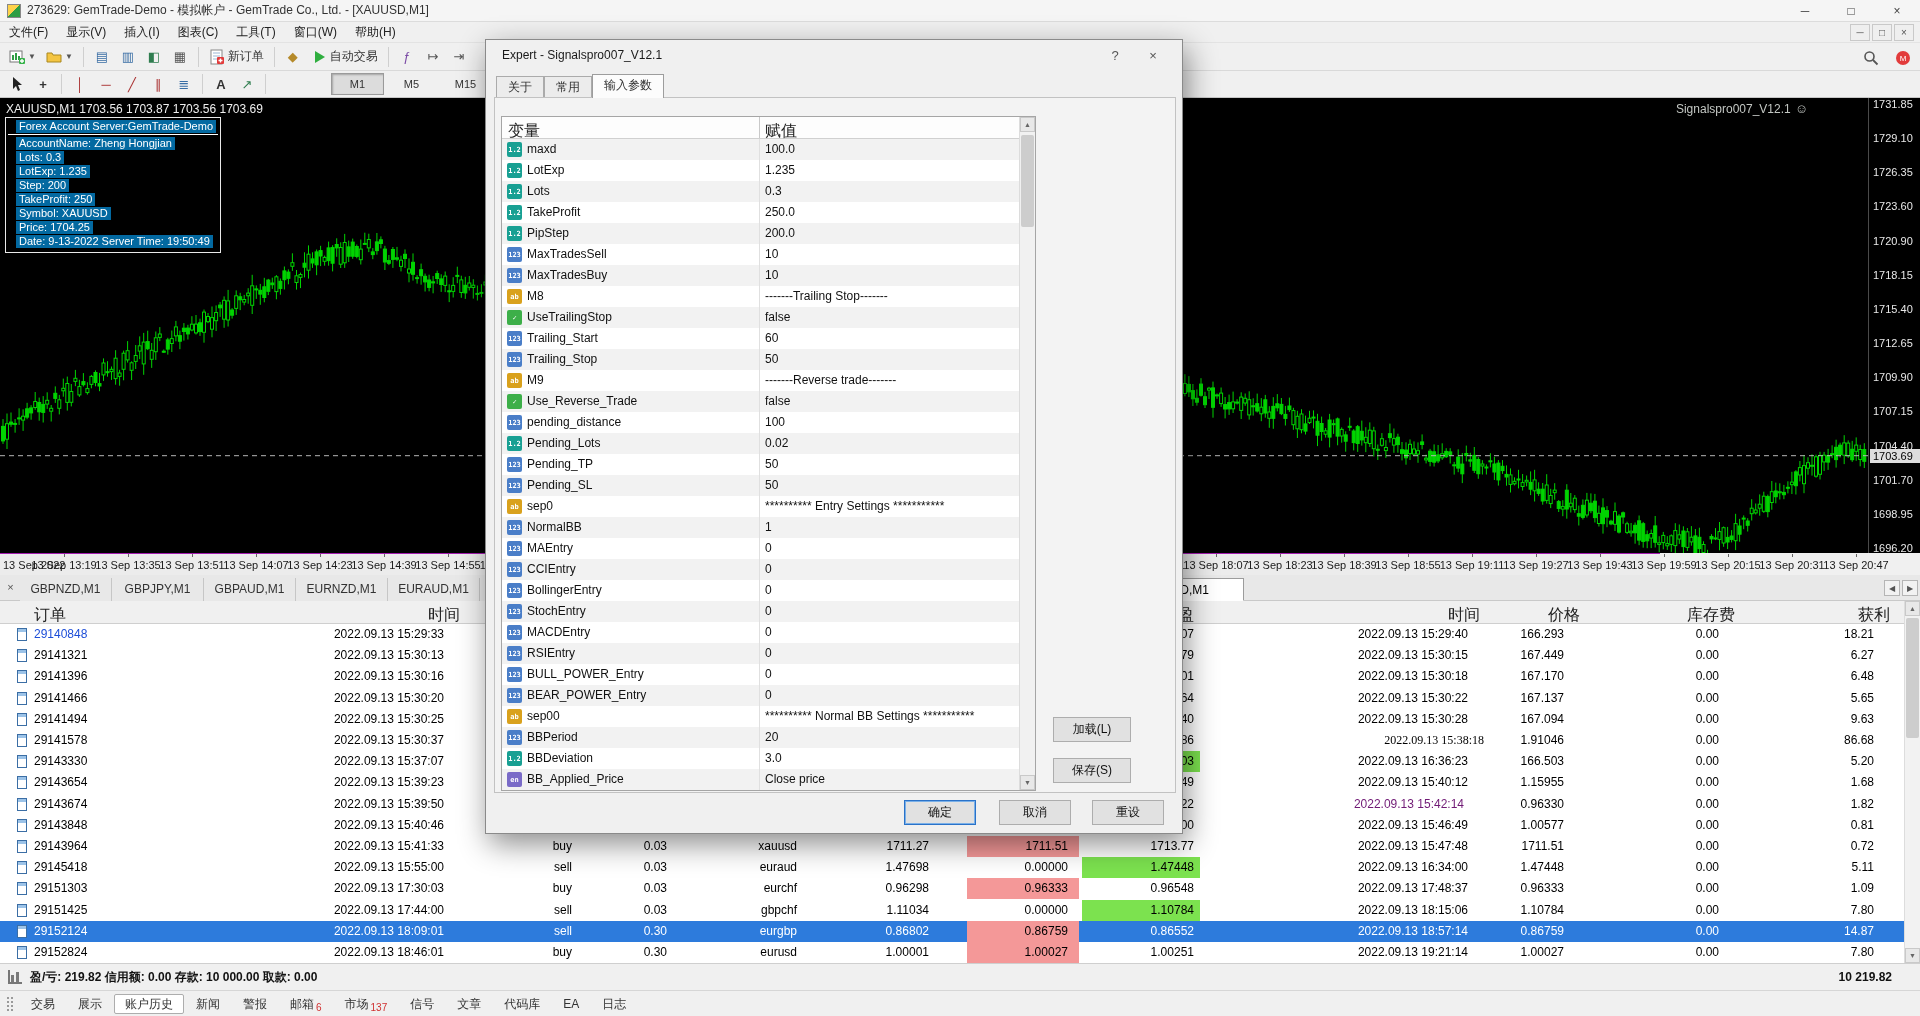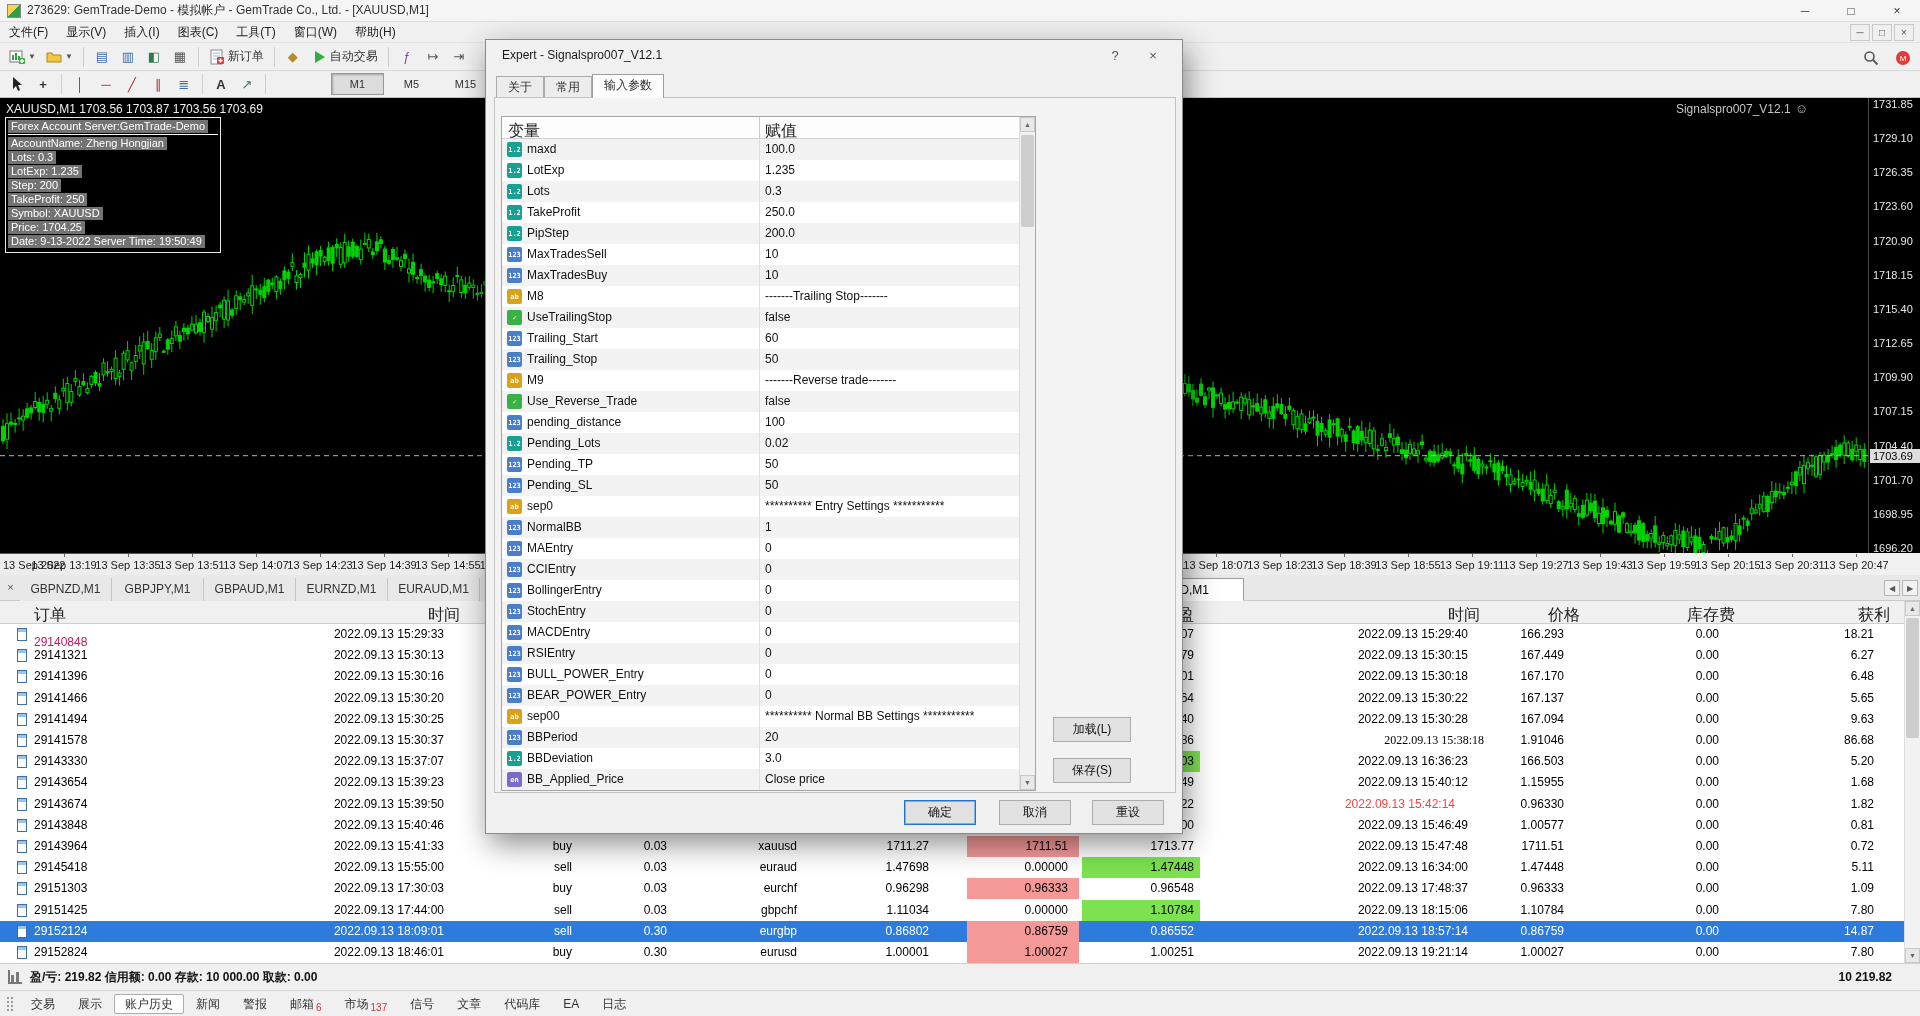--- a/index.html
+++ b/index.html
@@ -35,21 +35,21 @@
   
   #chart-plot{left:0;top:98px;width:1868px;height:455px;background:#000;overflow:hidden;}
   #price-axis{left:1868px;top:98px;width:52px;height:455px;background:#000;border-left:1px solid #4a4a4a;}
   .price-label{position:absolute;left:4px;height:13px;color:#e8e8e8;font-size:11px;white-space:nowrap;}
   #current-price-tag{position:absolute;left:1px;width:50px;height:14px;background:#dedede;color:#000;font-size:11px;line-height:14px;padding-left:3px;}
   #time-axis{left:0;top:553px;width:1660px;height:22px;background:#ececec;border-top:1px solid #a21caf;}
   .time-label{position:absolute;top:5px;color:#1a1a1a;font-size:11px;white-space:nowrap;}
   .time-tick{position:absolute;top:0;width:1px;height:3px;background:#666;}
   #ohlc-line{left:6px;top:4px;color:#efefef;font-size:12px;white-space:nowrap;}
   #comment-box{left:5px;top:19px;width:216px;border:1px solid #e9e9e9;padding:2px 2px 3px 2px;}
-  .comment-line{display:table;background:#737373;color:#fff;font-size:11px;line-height:11px;padding:1px 3px;margin-bottom:1px;white-space:nowrap;}
+  .comment-line{display:table;background:#0369a1;color:#fff;font-size:11px;line-height:11px;padding:1px 3px;margin-bottom:1px;white-space:nowrap;margin-left:8px;}
   #comment-sep{height:1px;background:#fff;margin:1px 0 2px 0;}
   #ea-label{right:60px;top:3px;color:#c3c7c3;font-size:12px;white-space:nowrap;display:flex;align-items:center;gap:4px;}
 
   
   #chart-tabs{left:0;top:575px;width:1920px;height:26px;background:#e8e8e8;border-bottom:1px solid #c9c9c9;}
   .ctab{position:absolute;top:3px;height:23px;line-height:22px;text-align:center;font-size:12px;color:#333;border-right:1px solid #c6c6c6;background:#e8e8e8;overflow:hidden;white-space:nowrap;}
   .ctab.active{background:#ffffff;border:1px solid #9c9c9c;border-bottom:1px solid #fff;color:#000;}
   .ctab-arrow{position:absolute;top:5px;width:16px;height:16px;border:1px solid #b5b5b5;background:#f2f2f2;color:#555;font-size:8px;display:flex;align-items:center;justify-content:center;}
   #tabbar-close{position:absolute;left:4px;top:6px;width:13px;height:13px;color:#555;font-size:11px;line-height:13px;text-align:center;}
 
@@ -1308,21 +1308,21 @@
     <span class="hcell" style="right: 852px;">止损</span>
     <span class="hcell" style="right: 726px;">止盈</span>
     <span class="hcell" style="right: 440px;">时间</span>
     <span class="hcell" style="right: 340px;">价格</span>
     <span class="hcell" style="right: 185px;">库存费</span>
     <span class="hcell" style="right: 30px;">获利</span>
   </div>
 <div id="history-body" class="abs">
     <div class="hrow" style="top: 0px;">
       <div class="doc-icon"></div>
-      <span class="cell" style="left: 34px; color: #be185d; margin-top: 8px;">29140848</span>
+      <span class="cell" style="left: 34px; color: #1d4ed8;">29140848</span>
       <span class="cell" style="right: 1460px; color: rgb(0, 0, 0);">2022.09.13 15:29:33</span>
       <span class="cell" style="right: 1332px; color: rgb(0, 0, 0);">buy</span>
       <span class="cell" style="right: 1237px; color: rgb(0, 0, 0);">0.03</span>
       <span class="cell" style="right: 1107px; color: rgb(0, 0, 0);">gbpjpy</span>
       <span class="cell" style="right: 975px; color: rgb(0, 0, 0);">166.111</span>
       <div class="cellbox" style="left: 967px; width: 112px; padding-right: 11px; color: rgb(0, 0, 0);">0.00000</div>
       <div class="cellbox" style="left: 1082px; width: 118px; padding-right: 6px; color: rgb(0, 0, 0);">166.207</div>
       <span class="cell" style="right: 436px; color: rgb(0, 0, 0);">2022.09.13 15:29:40</span>
       <span class="cell" style="right: 340px; color: rgb(0, 0, 0);">166.293</span>
       <span class="cell" style="right: 185px; color: rgb(0, 0, 0);">0.00</span>
@@ -1436,21 +1436,21 @@
     <div class="hrow" style="top: 169.6px;">
       <div class="doc-icon"></div>
       <span class="cell" style="left: 34px; color: rgb(0, 0, 0);">29143674</span>
       <span class="cell" style="right: 1460px; color: rgb(0, 0, 0);">2022.09.13 15:39:50</span>
       <span class="cell" style="right: 1332px; color: rgb(0, 0, 0);">buy</span>
       <span class="cell" style="right: 1237px; color: rgb(0, 0, 0);">0.03</span>
       <span class="cell" style="right: 1107px; color: rgb(0, 0, 0);">eurchf</span>
       <span class="cell" style="right: 975px; color: rgb(0, 0, 0);">0.96270</span>
       <div class="cellbox" style="left: 967px; width: 112px; padding-right: 11px; color: rgb(0, 0, 0);">0.00000</div>
       <div class="cellbox" style="left: 1082px; width: 118px; padding-right: 6px; color: rgb(0, 0, 0);">0.96522</div>
-      <span class="cell" style="right: 449px; color: #ef4444;">2022.09.13 15:42:14</span>
+      <span class="cell" style="right: 440px; color: #701a75;">2022.09.13 15:42:14</span>
       <span class="cell" style="right: 340px; color: rgb(0, 0, 0);">0.96330</span>
       <span class="cell" style="right: 185px; color: rgb(0, 0, 0);">0.00</span>
       <span class="cell" style="right: 30px; color: rgb(0, 0, 0);">1.82</span>
     </div>
     <div class="hrow" style="top: 190.8px;">
       <div class="doc-icon"></div>
       <span class="cell" style="left: 34px; color: rgb(0, 0, 0);">29143848</span>
       <span class="cell" style="right: 1460px; color: rgb(0, 0, 0);">2022.09.13 15:40:46</span>
       <span class="cell" style="right: 1332px; color: rgb(0, 0, 0);">buy</span>
       <span class="cell" style="right: 1237px; color: rgb(0, 0, 0);">0.03</span>

